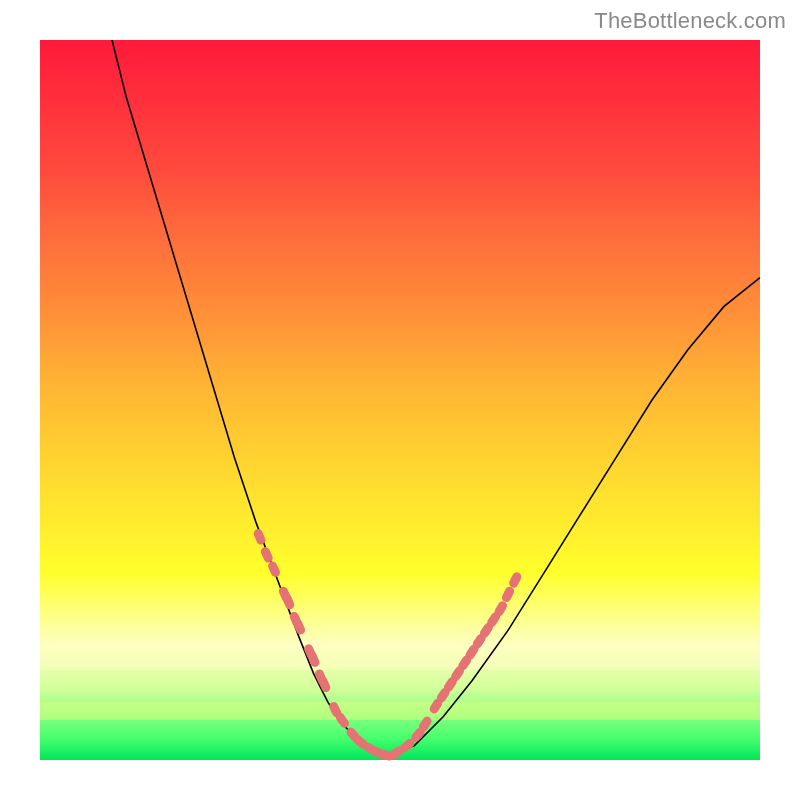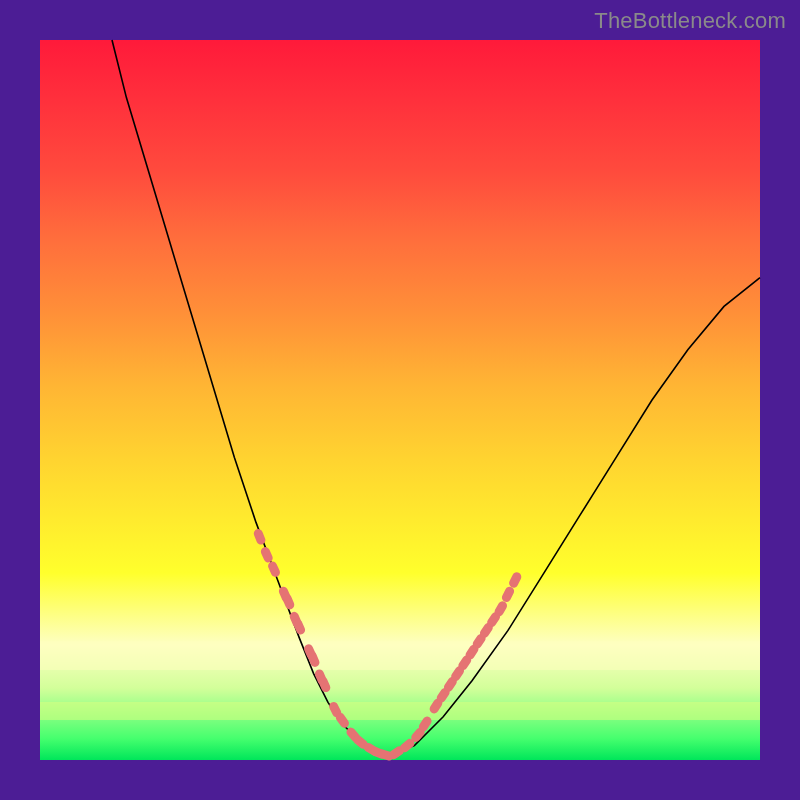--- a/index.html
+++ b/index.html
@@ -8,21 +8,21 @@
     width: 800px;
     height: 800px;
     background: #000;
     overflow: hidden;
     font-family: Arial, Helvetica, sans-serif;
   }
   .frame {
     position: relative;
     width: 800px;
     height: 800px;
-    background: #4c1d95;
+    background: #ffffff;
   }
   .plot {
     position: absolute;
     left: 40px;
     top: 40px;
     width: 720px;
     height: 720px;
     background: linear-gradient(to bottom,
       #ff1a3a 0%,
       #ff2f3c 8%,

